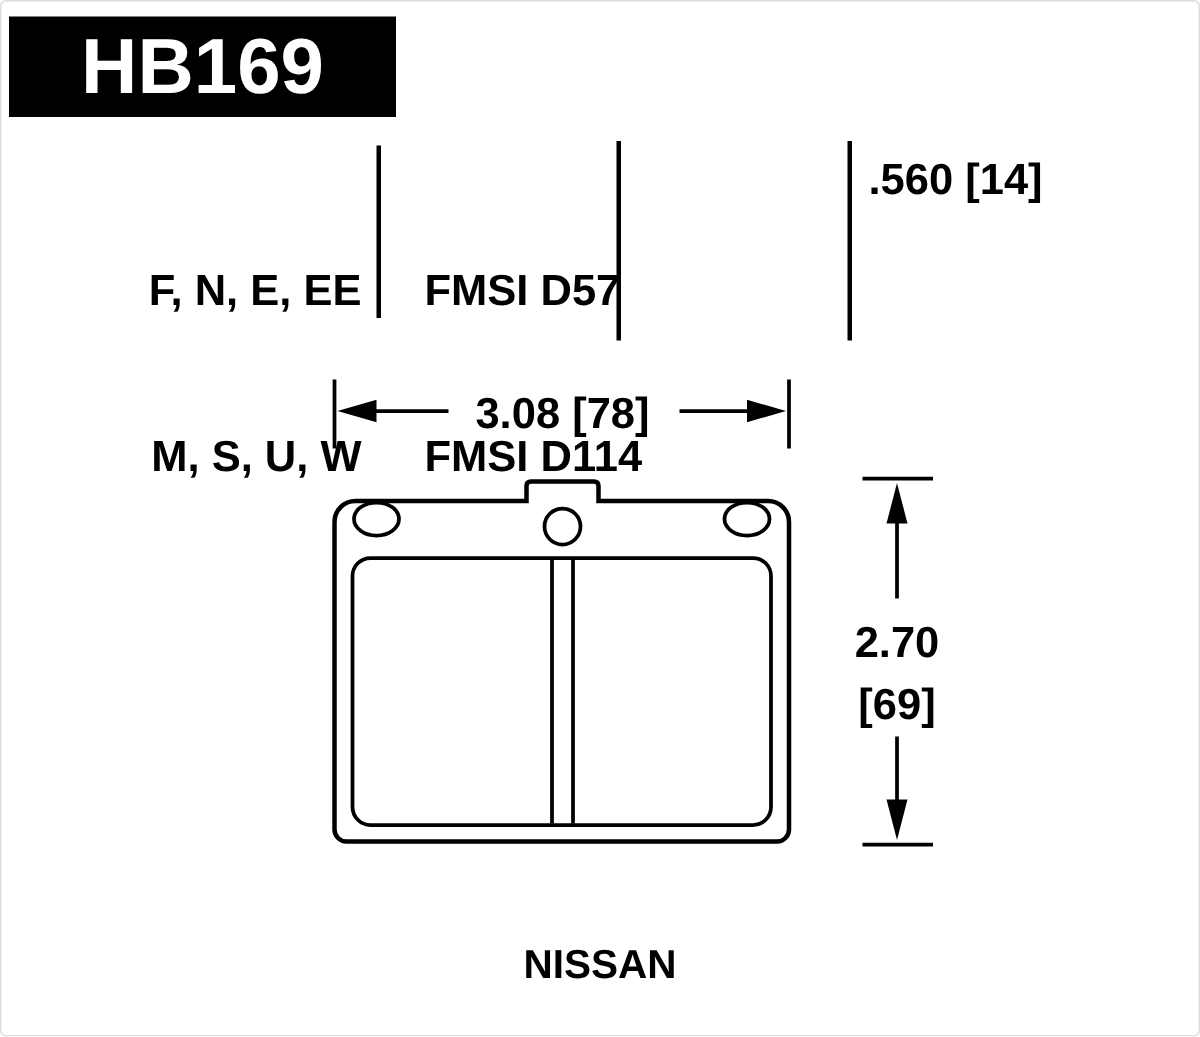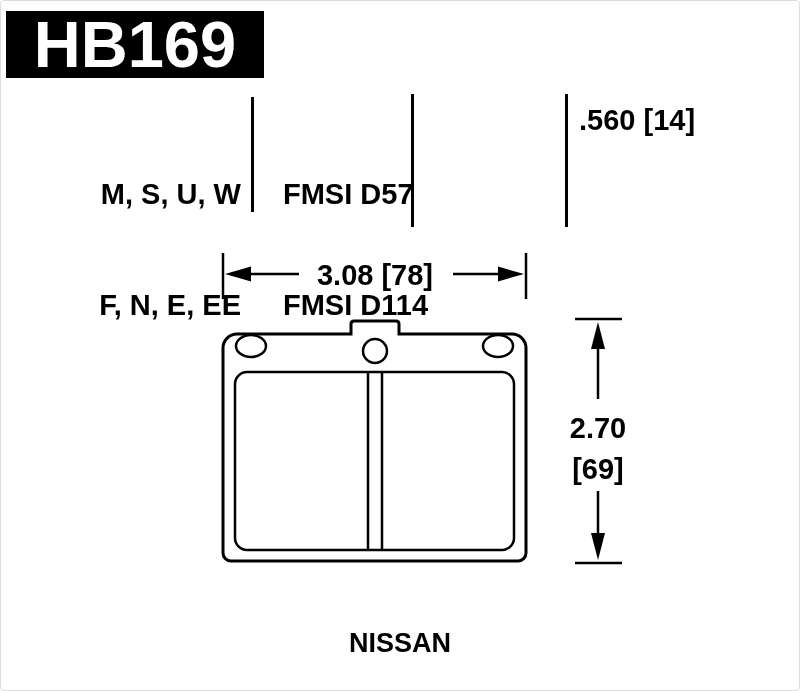--- a/index.html
+++ b/index.html
@@ -21,21 +21,21 @@
     position: absolute;
     left: 5px; top: 10px;
     width: 258px; height: 67px;
     background: #000000;
     color: #ffffff;
     display: flex;
     align-items: center;
     justify-content: center;
   }
   .part-banner .part-number {
-    font-size: 65px;
+    font-size: 52px;
     font-weight: bold;
     letter-spacing: 0px;
     line-height: 1;
   }
   .spec-text {
     position: absolute;
     font-size: 29px;
     font-weight: bold;
     color: #000000;
     line-height: 37px;
@@ -72,22 +72,22 @@
 </head>
 <body>
 
 <div class="page">
 
   <div class="part-banner">
     <span class="part-number">HB169</span>
   </div>
 
   <div class="spec-text compounds">
+    <div>F, N, E, EE</div>
     <div>M, S, U, W</div>
-    <div>F, N, E, EE</div>
   </div>
 
   <div class="vline vline1"></div>
 
   <div class="spec-text fmsi">
     <div>FMSI D57</div>
     <div>FMSI D114</div>
     <div>FMSI D161</div>
   </div>
 

